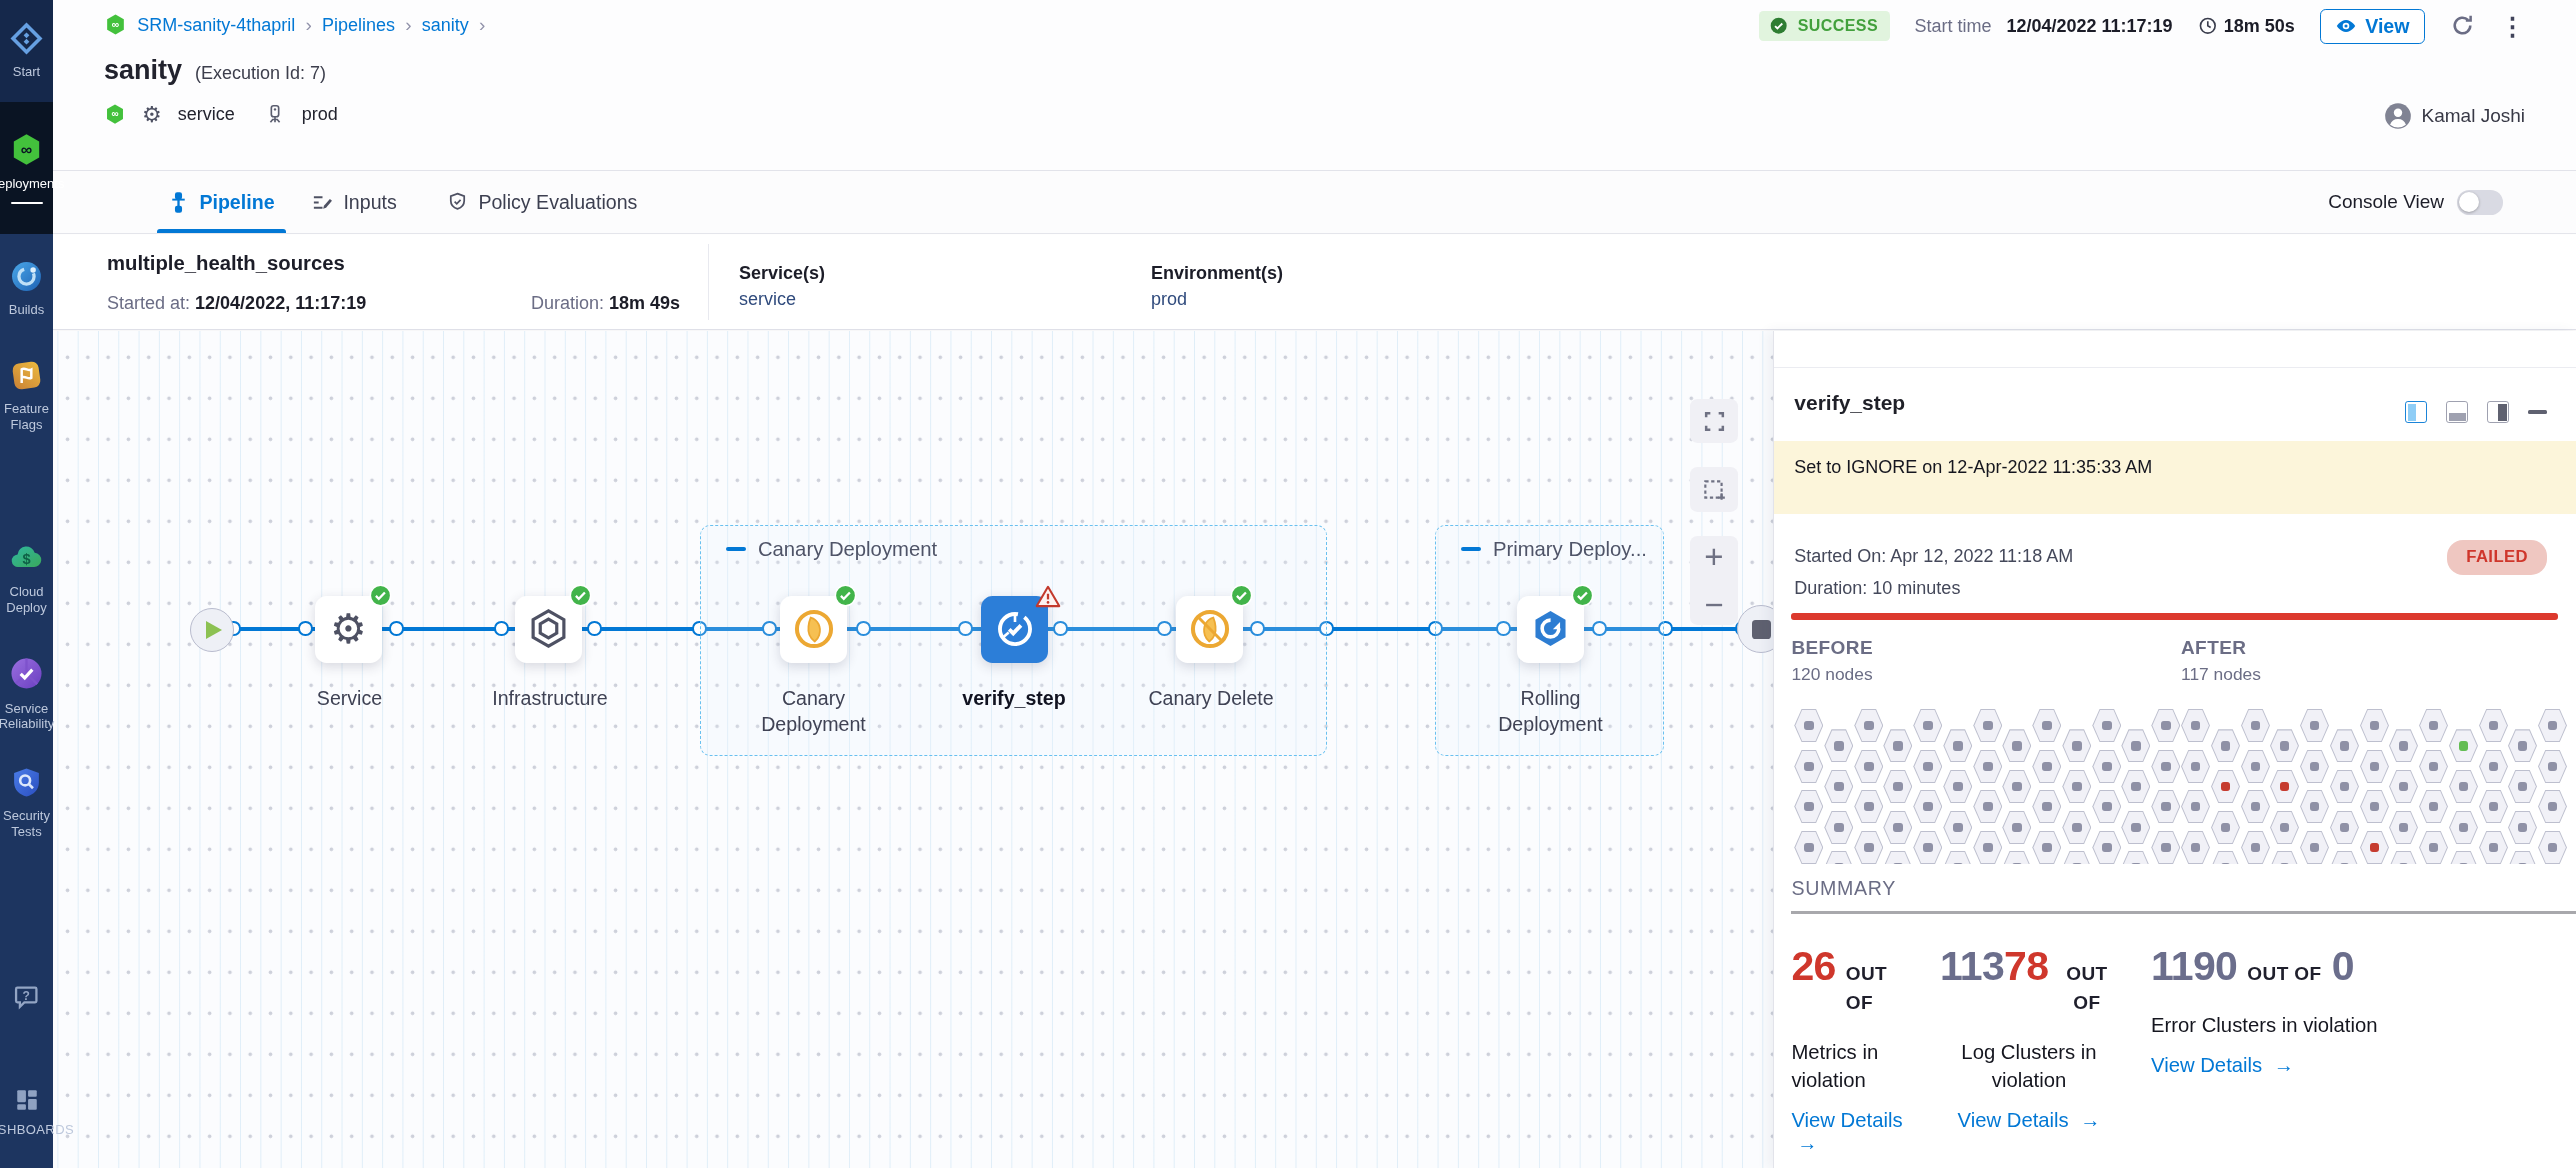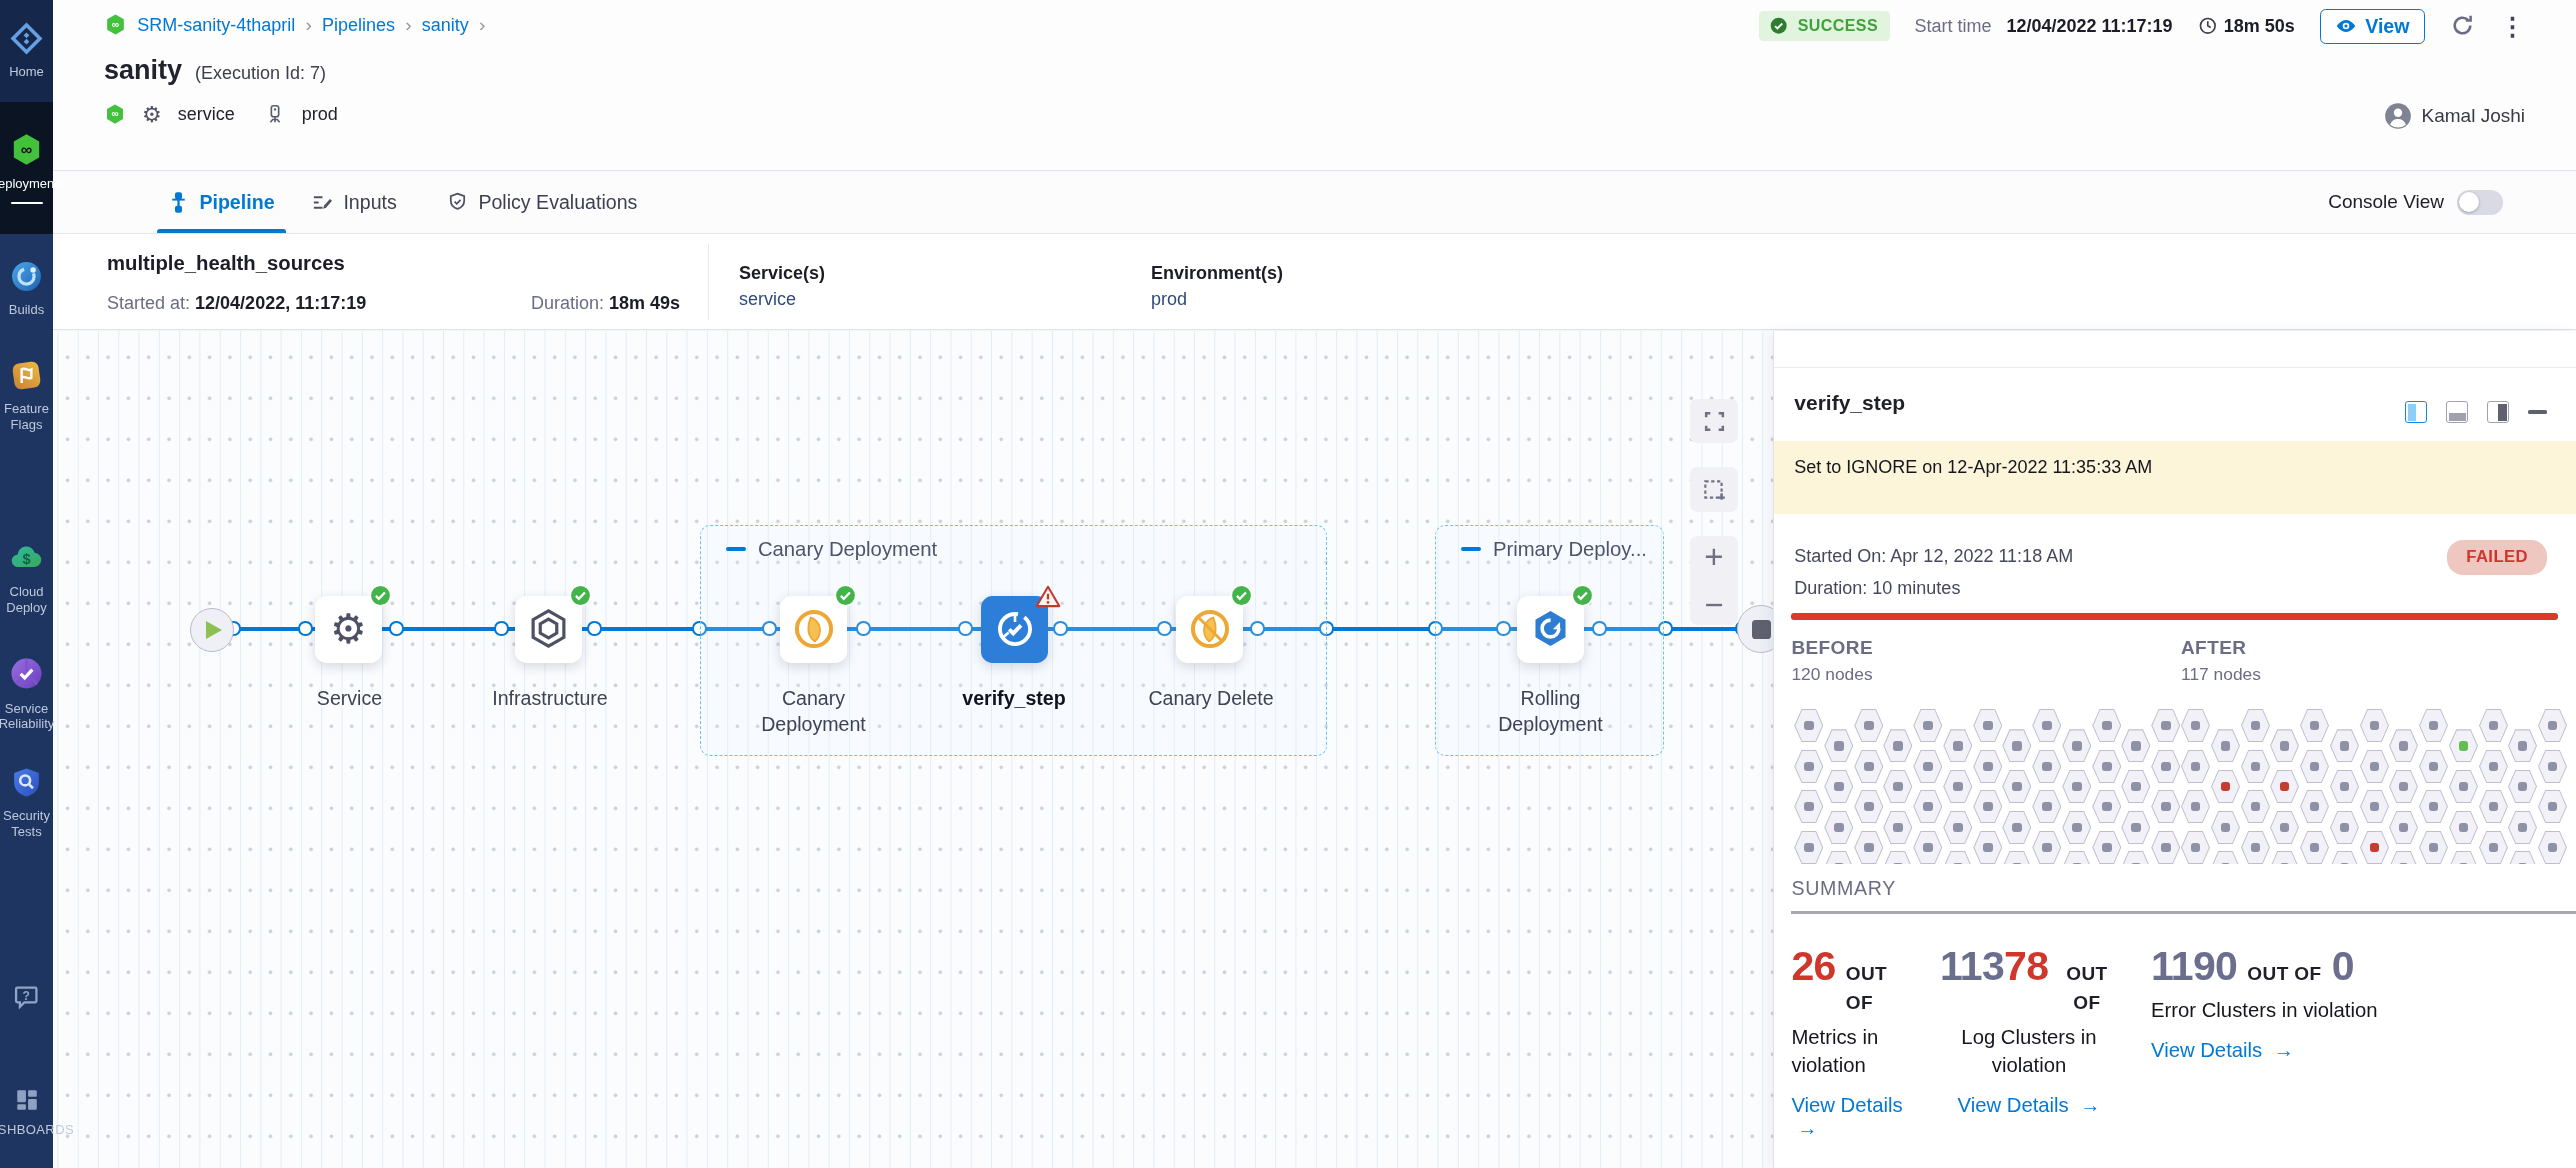--- a/index.html
+++ b/index.html
@@ -109,39 +109,39 @@
   .hex s{position:absolute;left:50%;top:50%;width:9.4px;height:9.4px;margin:-4.7px 0 0 -4.7px;border-radius:2.9px;display:block;}
   .summary-title{position:absolute;left:17.4px;top:546px;font-size:19.6px;color:#6b6d85;letter-spacing:0.7px;}
   .sum-divider{position:absolute;left:17.4px;top:580px;right:0;height:2.9px;background:#a8a8ac;}
   .sum-card{position:absolute;top:612px;}
   .sum-line{display:flex;align-items:baseline;column-gap:10.2px;flex-wrap:wrap;}
   .num{font-size:41px;font-weight:bold;letter-spacing:-0.7px;}
   .num-red{color:#cf372c;}
   .num-gray{color:#6b6e8c;}
   .outof{font-size:19px;font-weight:bold;color:#1f1f2c;letter-spacing:0.4px;line-height:1.5;}
   .outof.wrap{max-width:57px;}
-  .sum-label{font-size:20.3px;color:#15161f;margin-top:6px;line-height:1.4;}
+  .sum-label{font-size:20.3px;color:#15161f;margin-top:21px;line-height:1.4;}
   .sum-link{display:inline-block;margin-top:14.5px;font-size:20.3px;color:#0278d5;cursor:pointer;text-decoration:none;}
   .sum-link b{font-weight:bold;margin-left:5.8px;}
 </style>
 </head>
 <body>
 
 <div class="app">
 
   <nav class="sidebar">
     <div class="side-item side-home">
       <span>
         <svg width="33" height="33" viewBox="0 0 24 24">
             <path d="M12 2.2L21.8 12 12 21.8 2.2 12z" fill="none" stroke="#66a0e2" stroke-width="2.6"></path>
             <path d="M12 7.6l2.1 2.1-2.1 2.1-2.1-2.1z" fill="#66a0e2"></path>
             <path d="M12 12.2l2.1 2.1-2.1 2.1-2.1-2.1z" fill="#66a0e2"></path>
           </svg>
       </span>
-      <span class="lbl">Home</span>
+      <span class="lbl">Start</span>
     </div>
     <div class="side-item side-active">
       <span>
         <svg width="35" height="35" viewBox="0 0 24 24">
             <path d="M12 1.5l8.7 5v11l-8.7 5-8.7-5v-11z" fill="#43c13c"></path>
             <text x="12" y="15.8" font-size="11" fill="#0a1423" text-anchor="middle" font-weight="bold">∞</text>
           </svg>
       </span>
       <span class="lbl">Deployments</span>
       <span class="active-underline"></span>

